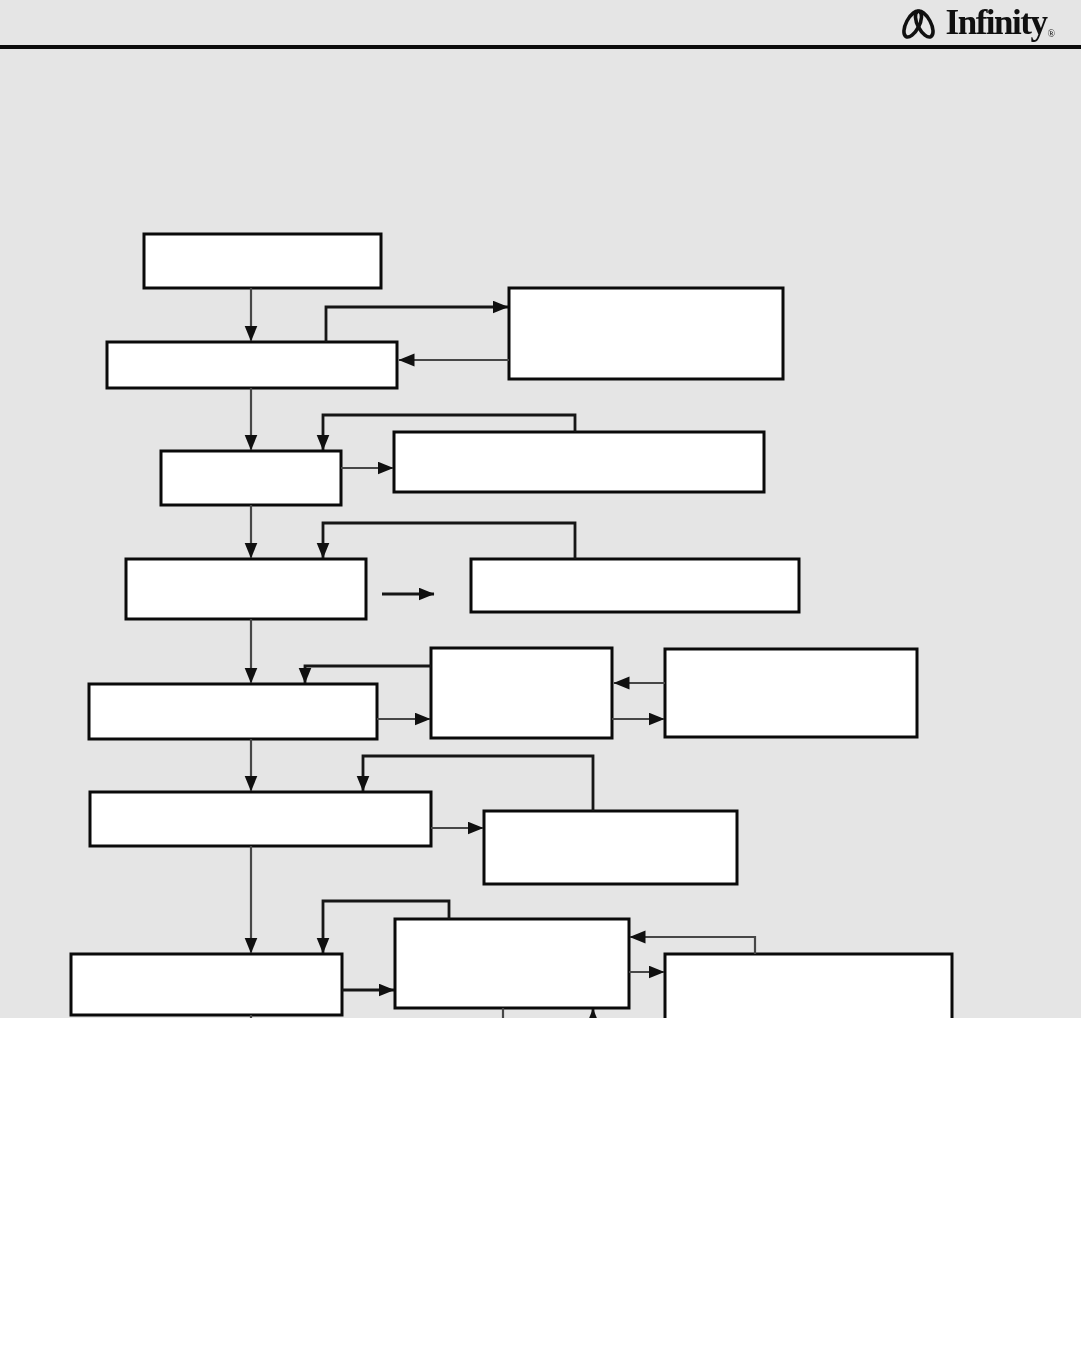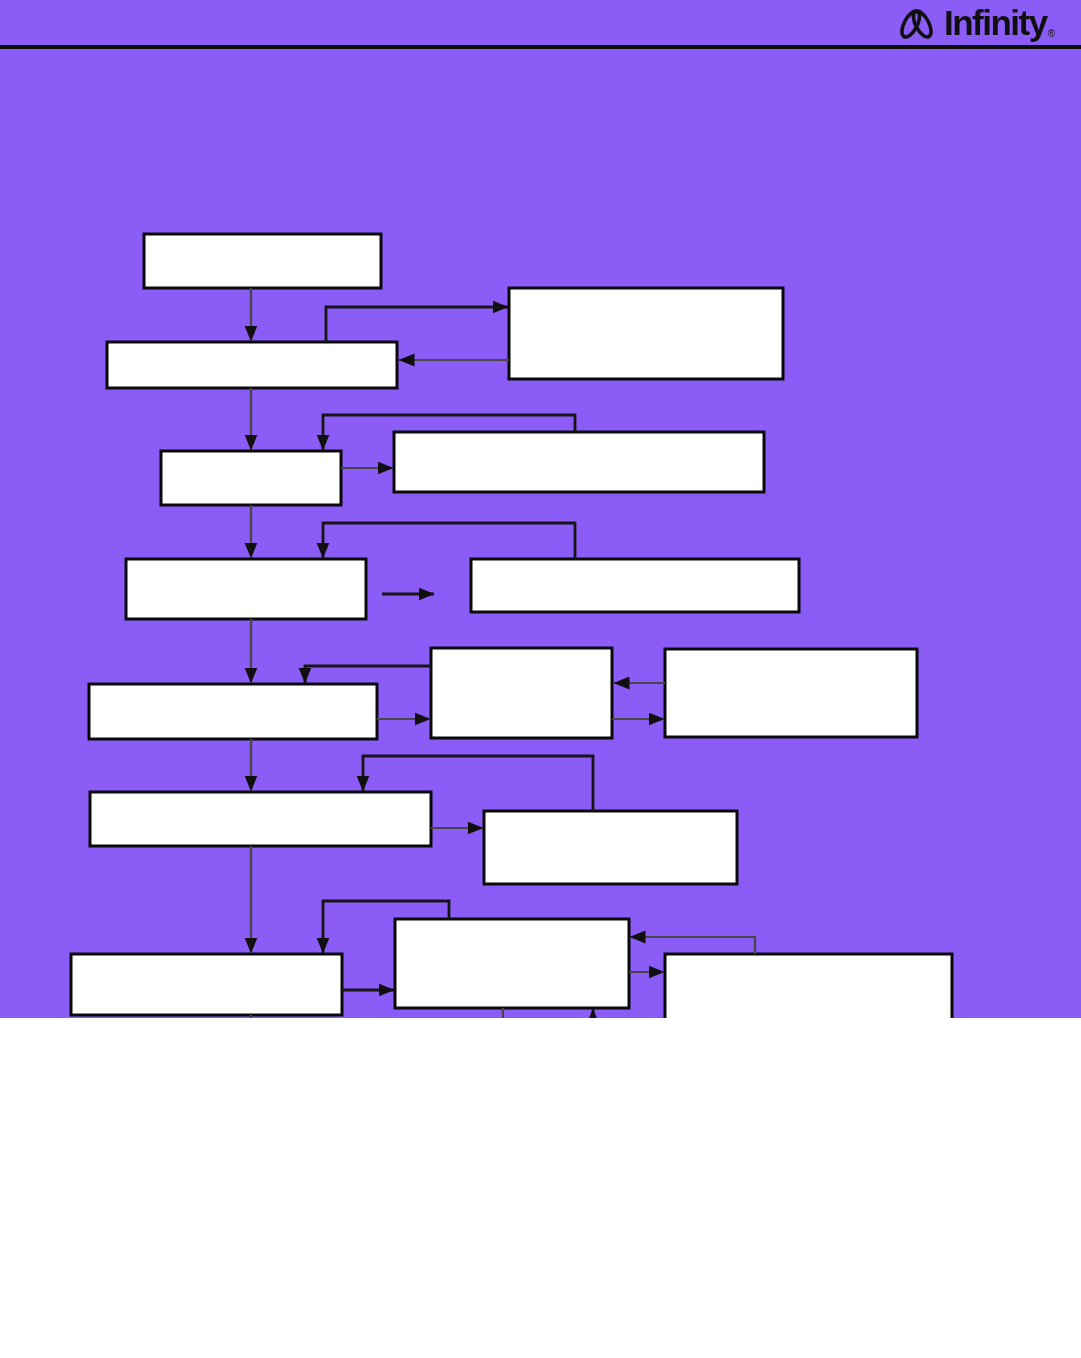--- a/index.html
+++ b/index.html
@@ -1,20 +1,20 @@
 <!DOCTYPE html>
 <html><head>
 <meta charset="utf-8">
 <style>
   html,body{margin:0;padding:0;background:#ffffff;}
   .page{
     position:relative;
     width:1081px;height:1018px;
-    background:#8b5cf6;
-    font-family:Liberation Sans, sans-serif;
+    background:#e5e5e5;
+    font-family:Liberation Serif, serif;
     overflow:hidden;
   }
   .logo{
     position:absolute;top:2px;right:26px;
     display:flex;align-items:flex-start;
   }
   .logo-mark{width:54px;height:42px;display:block;}
   .logo-text{
     font-size:35px;font-weight:bold;color:#101010;
     letter-spacing:-1.5px;line-height:42px;

